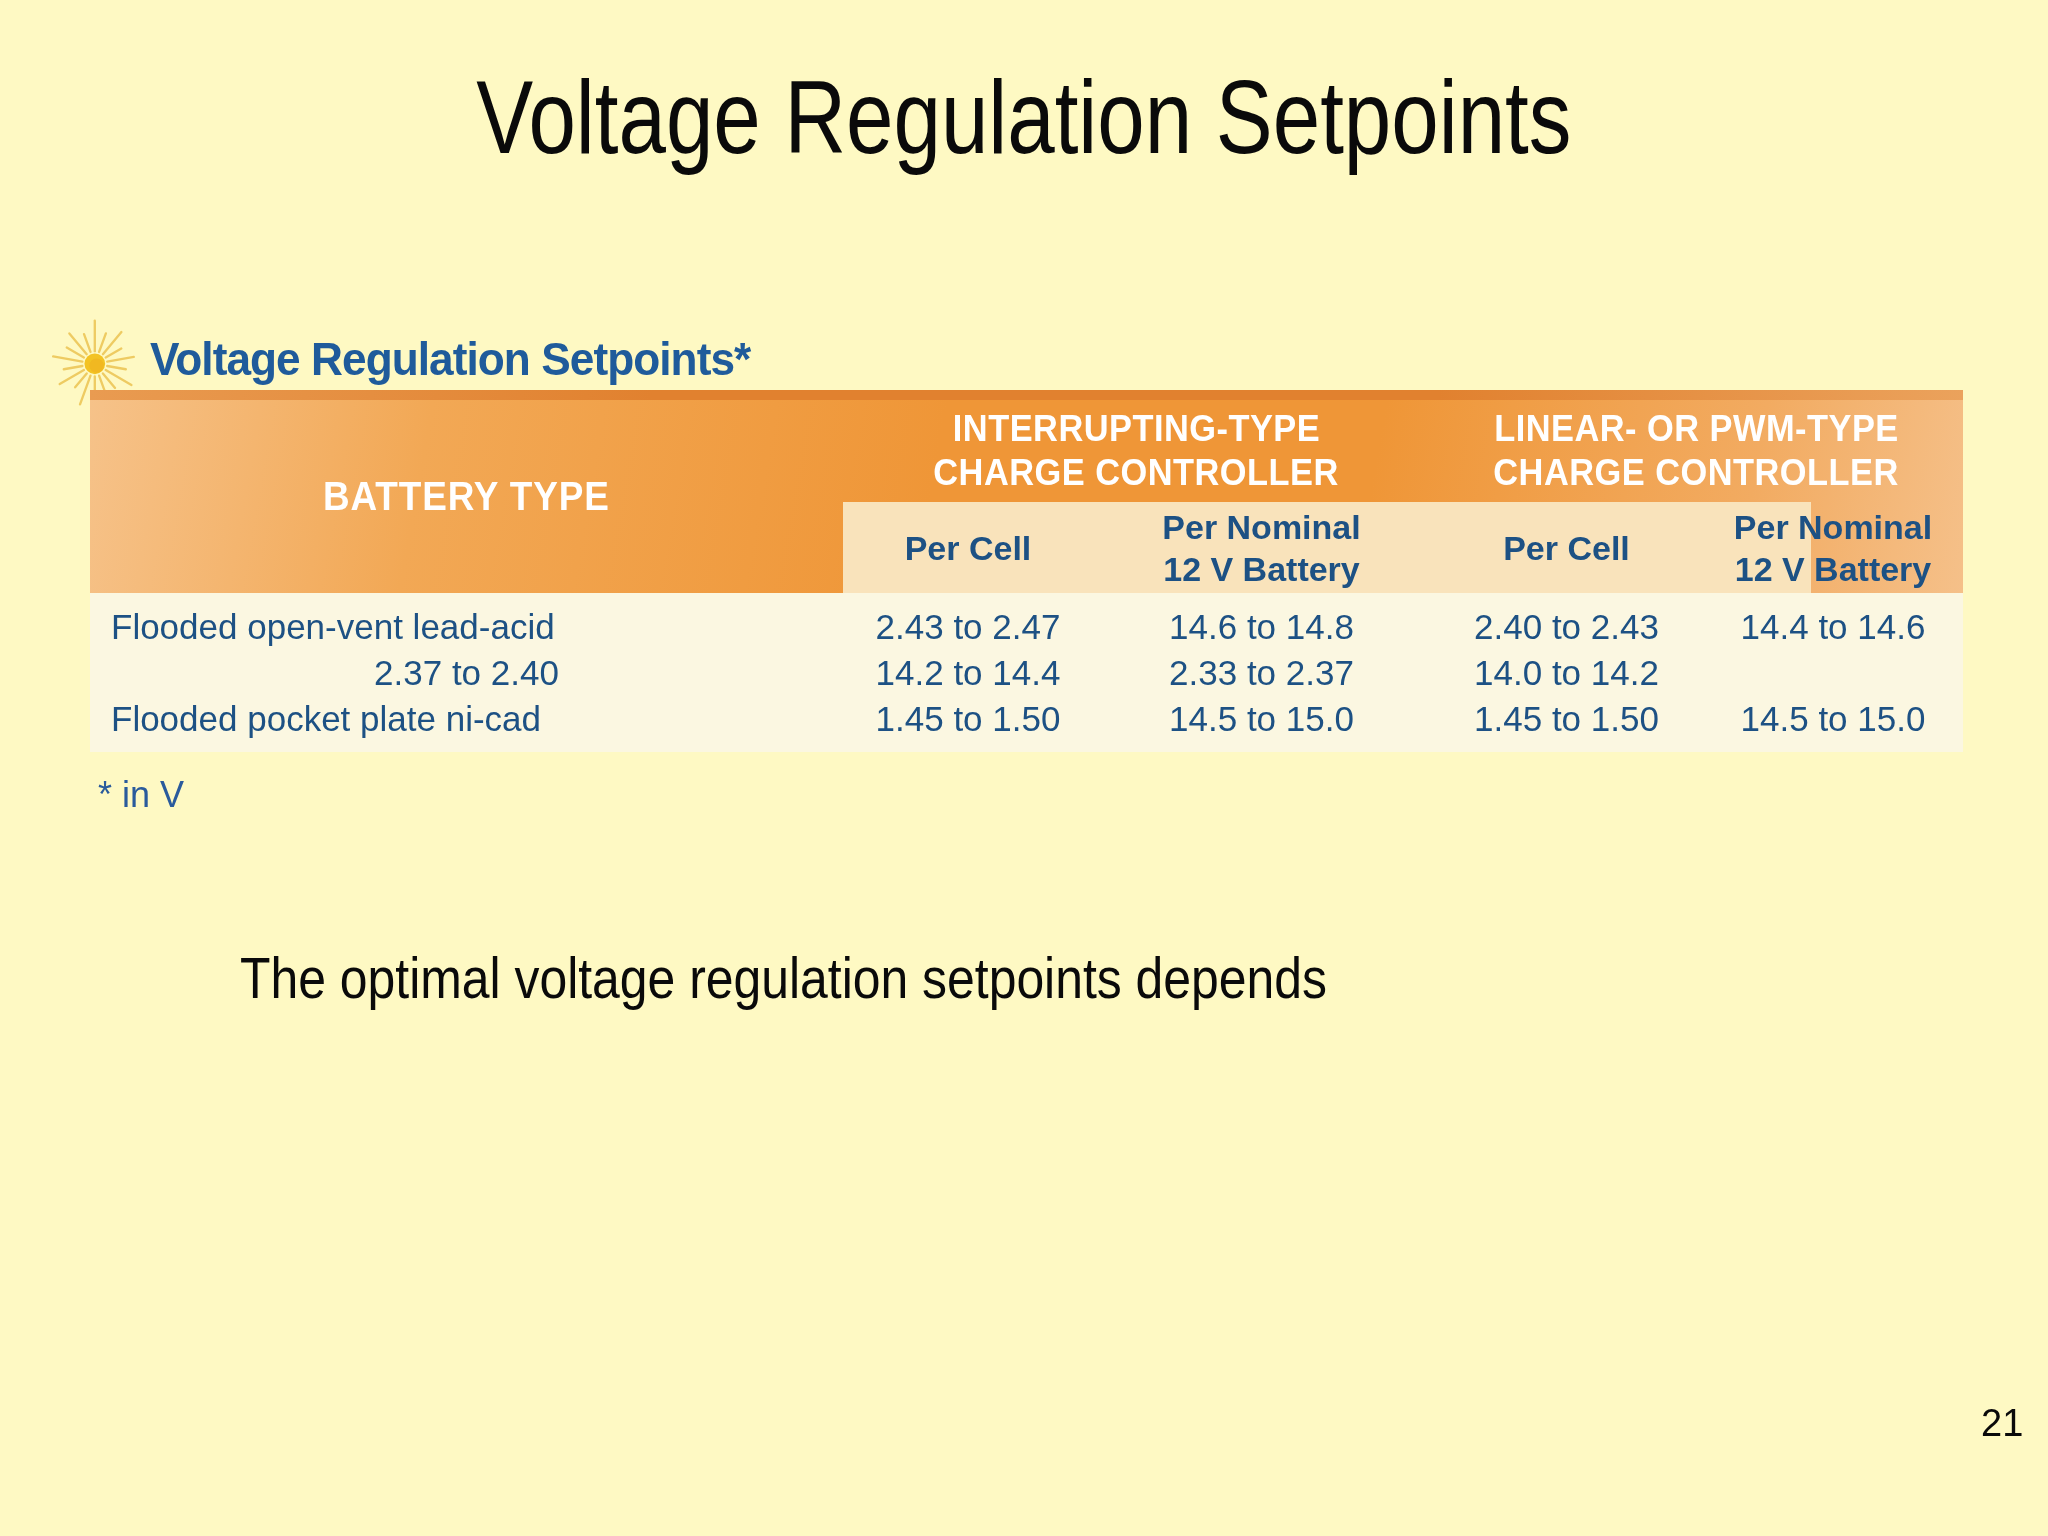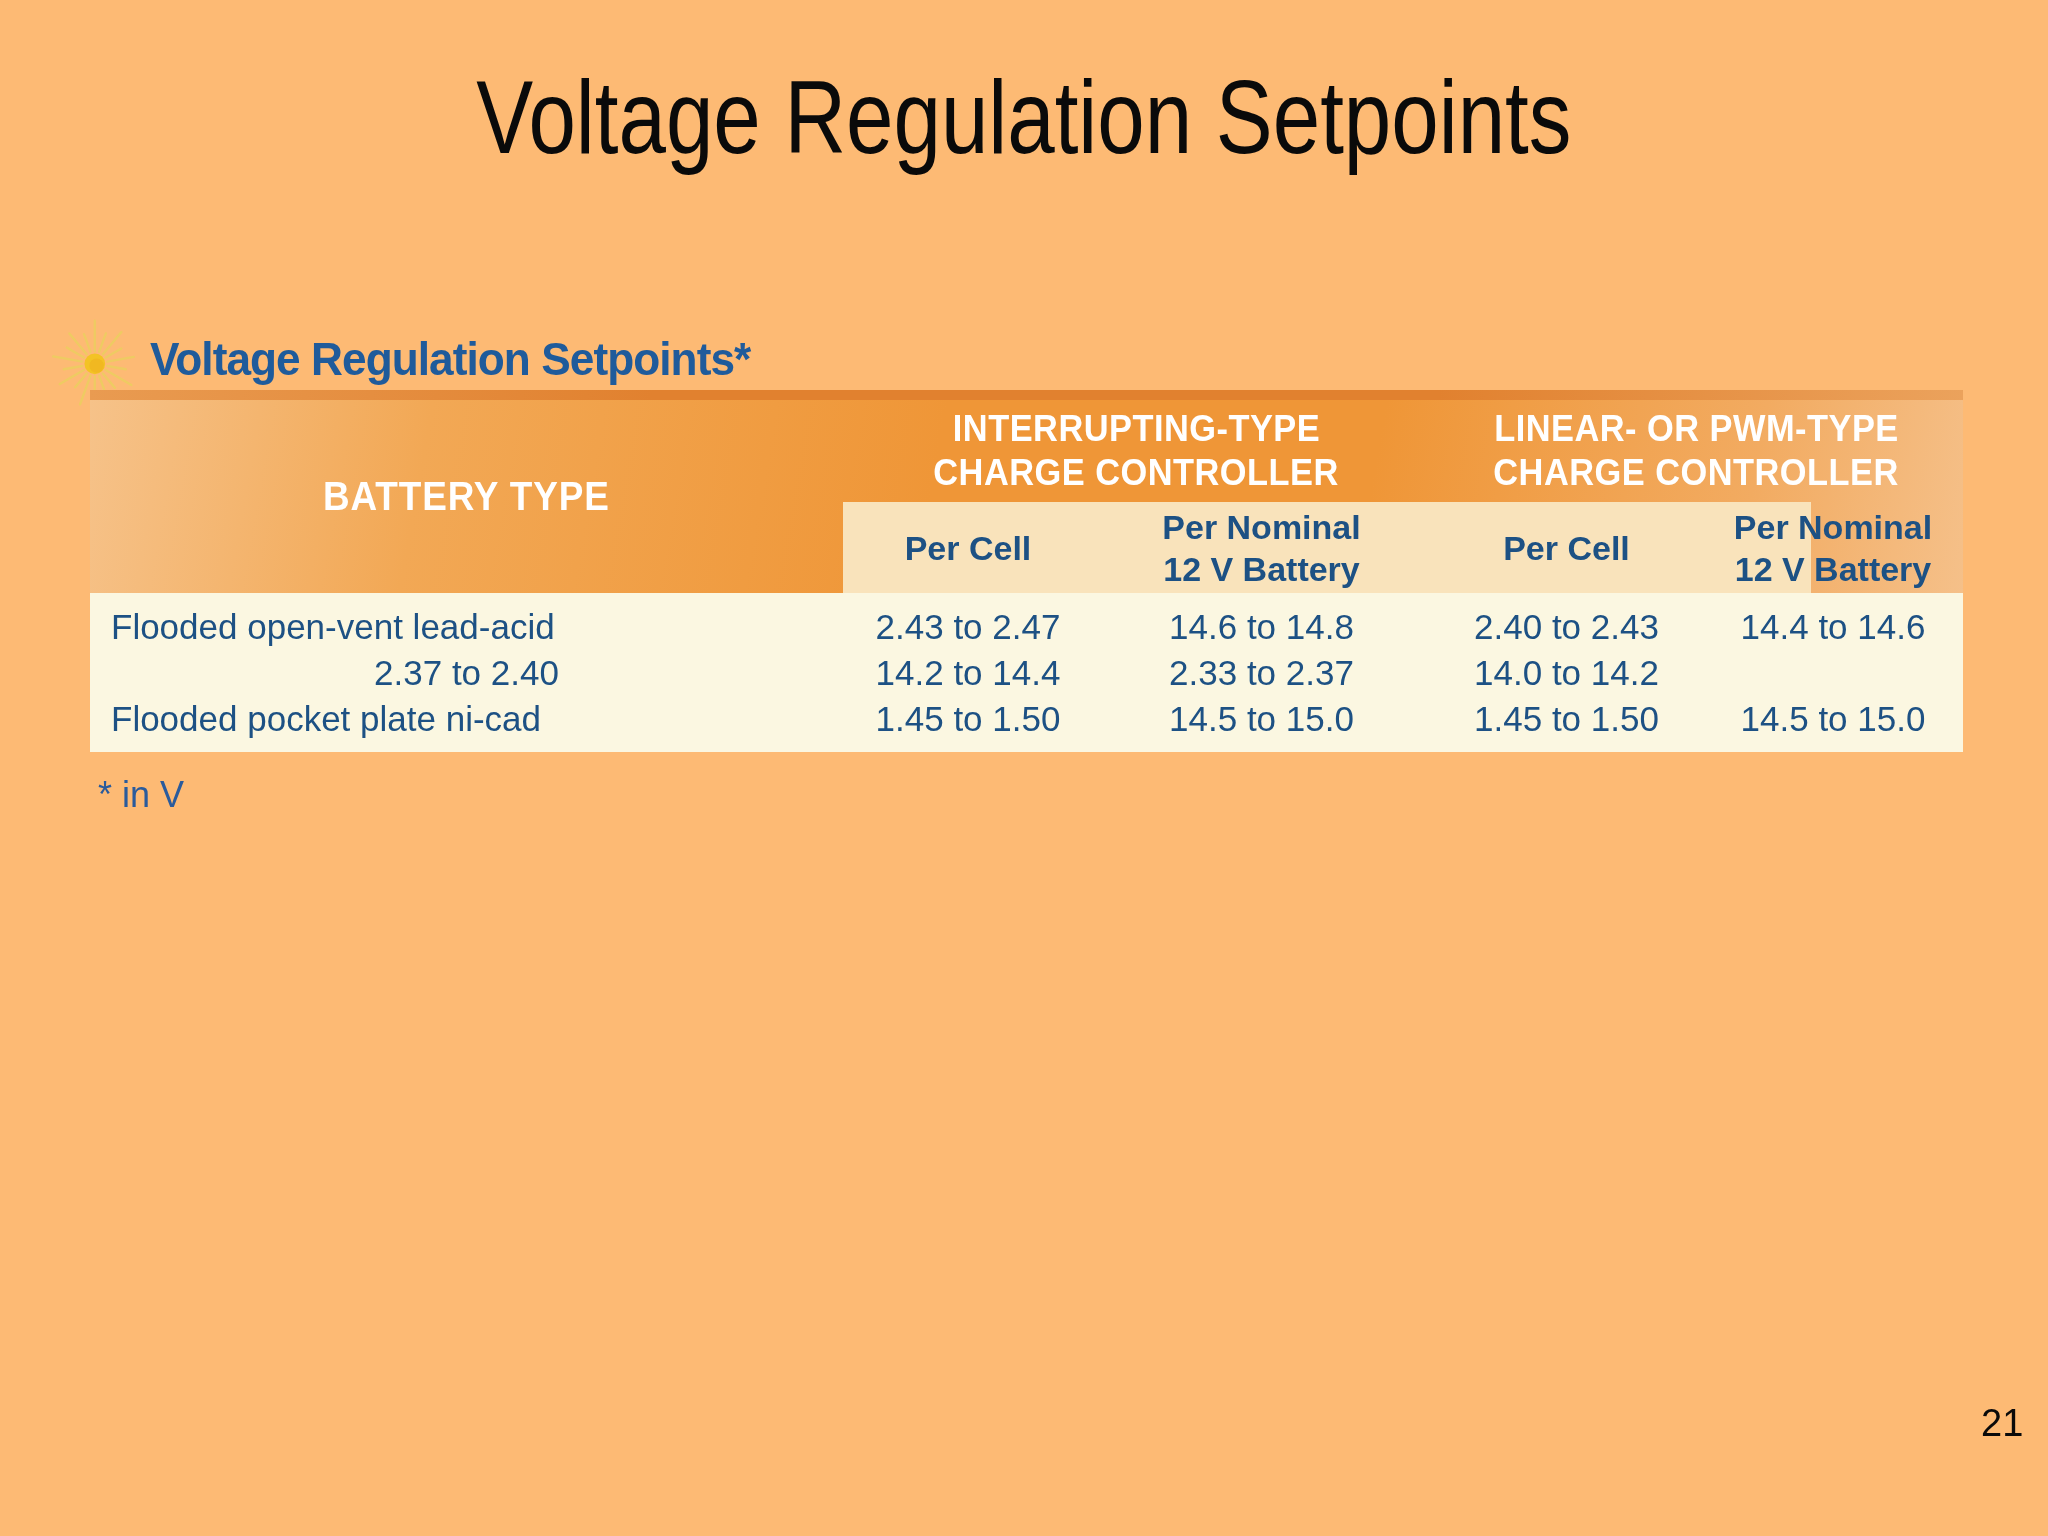--- a/index.html
+++ b/index.html
@@ -1,17 +1,17 @@
 <!DOCTYPE html>
 <html><head>
 <meta charset="utf-8">
 <style>
   html,body{margin:0;padding:0;background:#ffffff;}
   .canvas{
-    position:relative;width:2048px;height:1536px;background:#fdba74;overflow:hidden;
+    position:relative;width:2048px;height:1536px;background:#fef9c3;overflow:hidden;
     font-family:"Liberation Sans",sans-serif;
   }
   
   .slide-title{
     position:absolute;top:58px;left:0;width:100%;text-align:center;
     font-size:104px;color:#0a0a0a;white-space:nowrap;
   }
   .slide-title .cond{display:inline-block;transform:scaleX(0.82);transform-origin:center top;}
   
   .fig-heading{
@@ -162,17 +162,18 @@
         <div class="val">14.5 to 15.0</div>
         <div class="val">1.45 to 1.50</div>
         <div class="val">14.5 to 15.0</div>
       </div>
     </div>
   </div>
 
   <div class="footnote">* in V</div>
 
   <div class="bodytext">
+    <div><span class="cond">The optimal voltage regulation setpoints depends</span></div>
   </div>
 
   <div class="pagenum">21</div>
 
 </div>
 
 </body></html>

